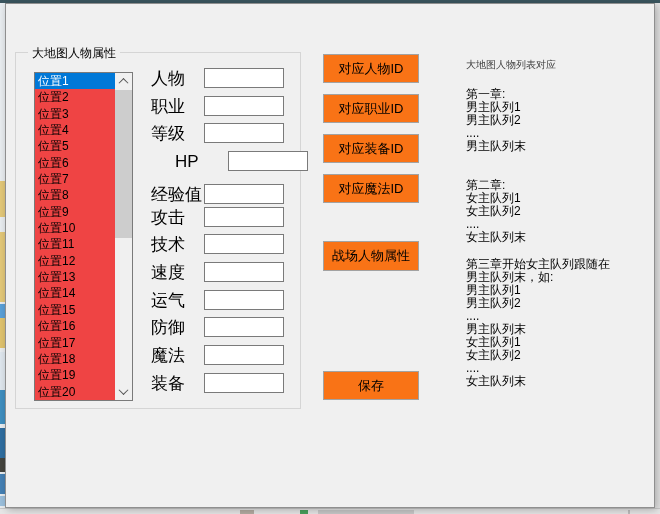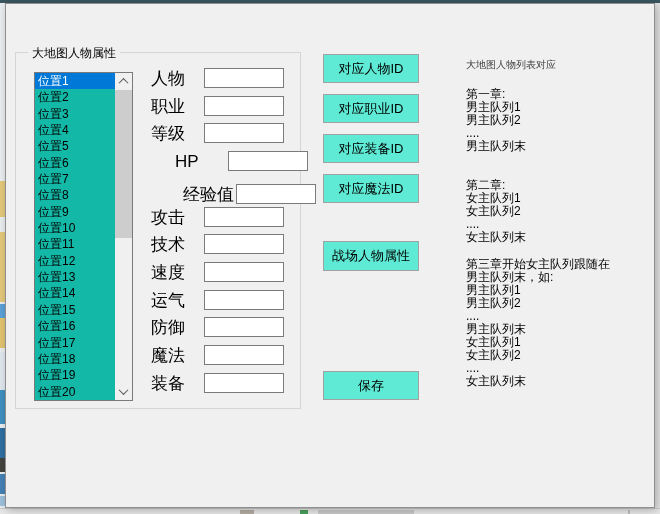--- a/index.html
+++ b/index.html
@@ -24,39 +24,39 @@
   .glyph-max{display:block;width:9px;height:9px;border:1px solid #cfcfcf;box-sizing:border-box;background:#fff;}
   .glyph-close{position:relative;display:block;width:12px;height:12px;}
   .glyph-close b,.glyph-close i{position:absolute;left:0;top:5px;width:12px;height:1px;background:#1a1a1a;}
   .glyph-close b{transform:rotate(45deg);} .glyph-close i{transform:rotate(-45deg);}
 
   
   .groupbox{position:absolute;left:9px;top:48px;width:286px;height:357px;border:1px solid #d5d5d5;box-sizing:border-box;}
   .group-label{position:absolute;left:12px;top:-8px;background:#f0f0f0;padding:0 4px;font-size:12px;color:#000;white-space:nowrap;}
 
   
-  .listbox{position:absolute;left:28px;top:68px;width:99px;height:329px;background:#14b8a6;border:1px solid #7a7a7a;box-sizing:border-box;}
+  .listbox{position:absolute;left:28px;top:68px;width:99px;height:329px;background:#ef4444;border:1px solid #7a7a7a;box-sizing:border-box;}
   .lb-items{position:absolute;left:0;top:0;bottom:0;right:17px;overflow:hidden;}
   .lb-item{height:16.35px;line-height:16.4px;font-size:12px;padding-left:3px;color:#000;white-space:nowrap;}
   .lb-item.sel{color:#fff;}
   .lb-scroll{position:absolute;top:0;right:0;bottom:0;width:17px;background:#f0f0f0;}
   .lb-btn{position:absolute;left:0;width:17px;height:17px;display:flex;align-items:center;justify-content:center;background:#f0f0f0;border:none;padding:0;}
   .lb-up{top:0;}.lb-down{bottom:0;}
   .chev{display:block;width:6px;height:6px;border-left:1.4px solid #565656;border-top:1.4px solid #565656;}
   .chev-up{transform:rotate(45deg) translate(1px,1px);}
   .chev-down{transform:rotate(225deg) translate(1px,1px);}
   .lb-thumb{position:absolute;left:0;top:17px;width:17px;height:148px;background:#cdcdcd;}
 
   
   .field-row{position:absolute;left:145px;width:140px;height:22px;}
   .field-label{display:inline-block;font-size:17px;line-height:22px;color:#000;white-space:nowrap;}
   .field-input{position:absolute;left:53px;top:0;width:80px;height:20px;border:1px solid #7a7a7a;background:#fff;font-size:12px;padding:0 3px;box-sizing:border-box;font-family:inherit;}
 
   
-  .win-btn{position:absolute;background:#5eead4;border:1px solid #a2a2a2;font-size:13px;color:#000;font-family:inherit;padding:0;}
+  .win-btn{position:absolute;background:#f97316;border:1px solid #a2a2a2;font-size:13px;color:#000;font-family:inherit;padding:0;}
   .id-buttons{position:absolute;left:317px;top:0;width:96px;height:210px;}
   .id-btn{left:0;width:96px;height:29px;}
   .battle-btn{left:317px;top:237px;width:96px;height:30px;}
   .save-btn{left:317px;top:367px;width:96px;height:29px;}
 
   
   .info{position:absolute;left:460px;top:0;width:192px;}
   .info-heading{position:absolute;top:54px;left:0;font-size:10px;color:#404040;white-space:nowrap;}
   .info-sec{position:absolute;left:0;}
   .info-line{height:13px;line-height:13px;font-size:12px;color:#000;white-space:nowrap;}
@@ -126,21 +126,21 @@
           <span class="chev chev-down"></span>
         </button>
       </div>
     </div>
 
     <div id="fields-col">
         <div class="field-row" style="top: 64px;"><span class="field-label">人物</span><input class="field-input" style=""></div>
         <div class="field-row" style="top: 91.7px;"><span class="field-label">职业</span><input class="field-input" style=""></div>
         <div class="field-row" style="top: 119.4px;"><span class="field-label">等级</span><input class="field-input" style=""></div>
         <div class="field-row" style="top: 147.1px; margin-left: 24px;"><span class="field-label">HP</span><input class="field-input" style=""></div>
-        <div class="field-row" style="top: 180px; margin-left: 32px;"><span class="field-label">经验值</span><input class="field-input" style=""></div>
+        <div class="field-row" style="top: 180px;"><span class="field-label">经验值</span><input class="field-input" style=""></div>
         <div class="field-row" style="top: 202.5px;"><span class="field-label">攻击</span><input class="field-input" style=""></div>
         <div class="field-row" style="top: 230.2px;"><span class="field-label">技术</span><input class="field-input" style=""></div>
         <div class="field-row" style="top: 257.9px;"><span class="field-label">速度</span><input class="field-input" style=""></div>
         <div class="field-row" style="top: 285.6px;"><span class="field-label">运气</span><input class="field-input" style=""></div>
         <div class="field-row" style="top: 313.3px;"><span class="field-label">防御</span><input class="field-input" style=""></div>
         <div class="field-row" style="top: 341px;"><span class="field-label">魔法</span><input class="field-input" style=""></div>
         <div class="field-row" style="top: 368.7px;"><span class="field-label">装备</span><input class="field-input" style=""></div>
       </div>
 
     <div class="id-buttons">

